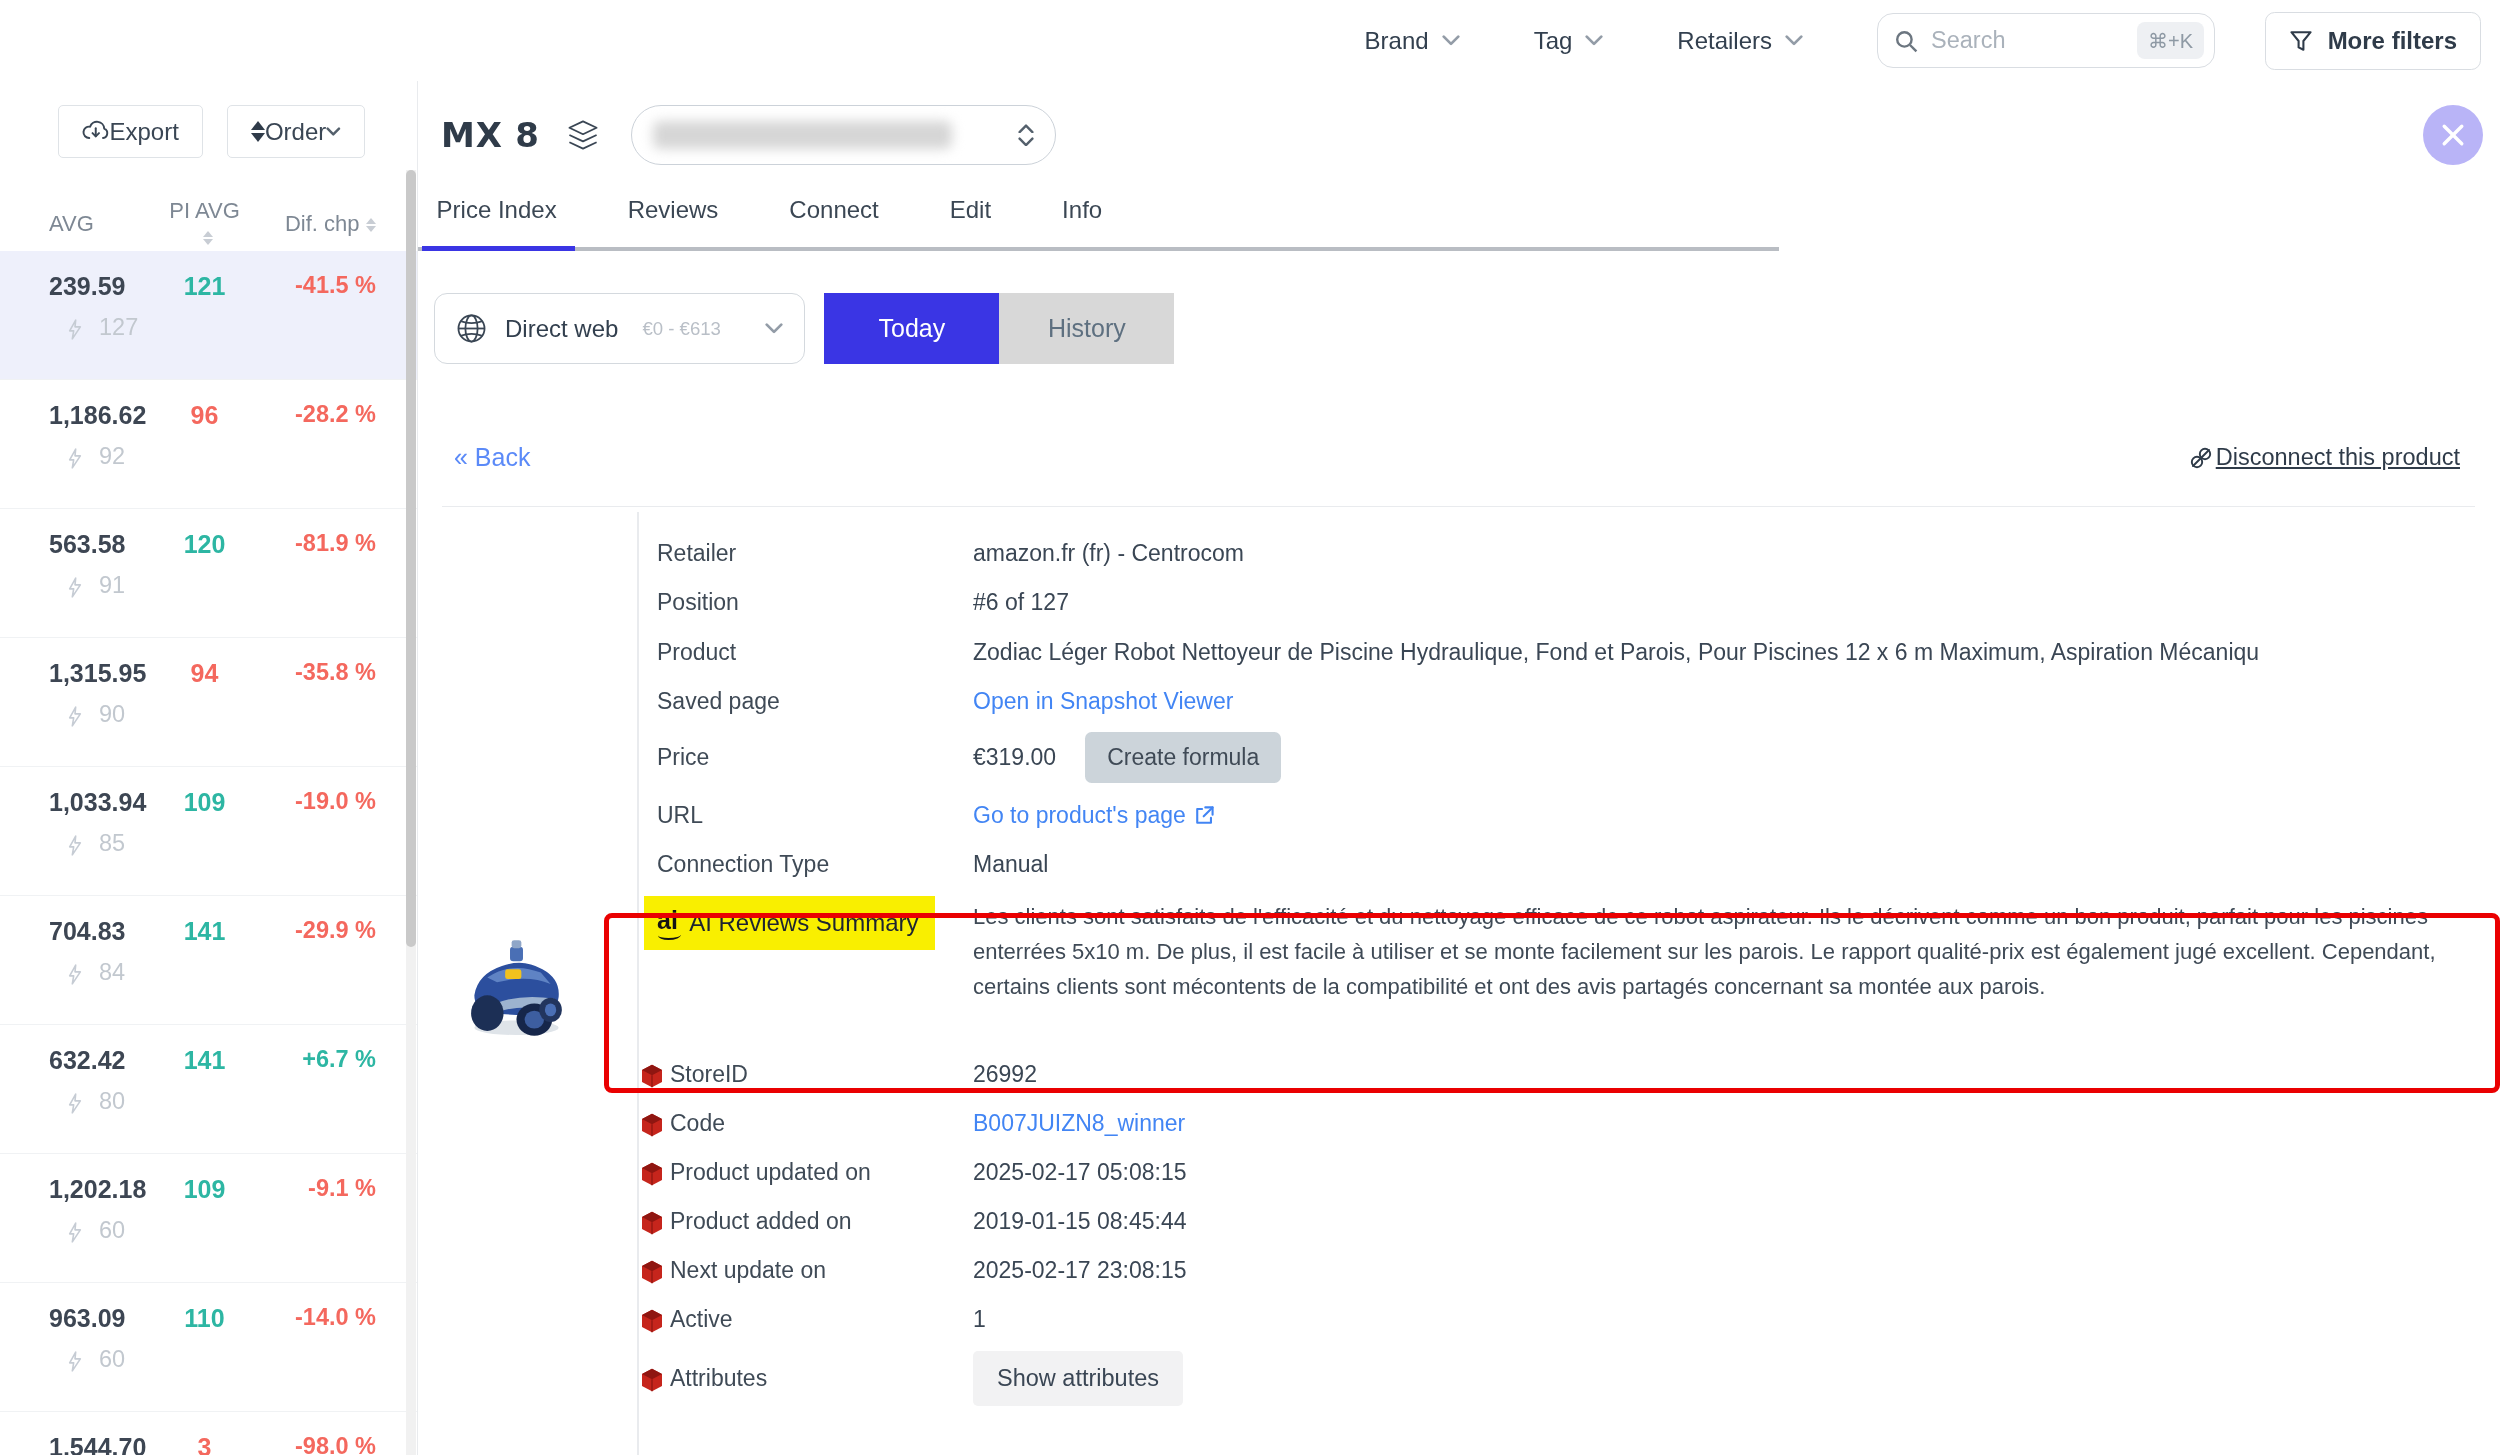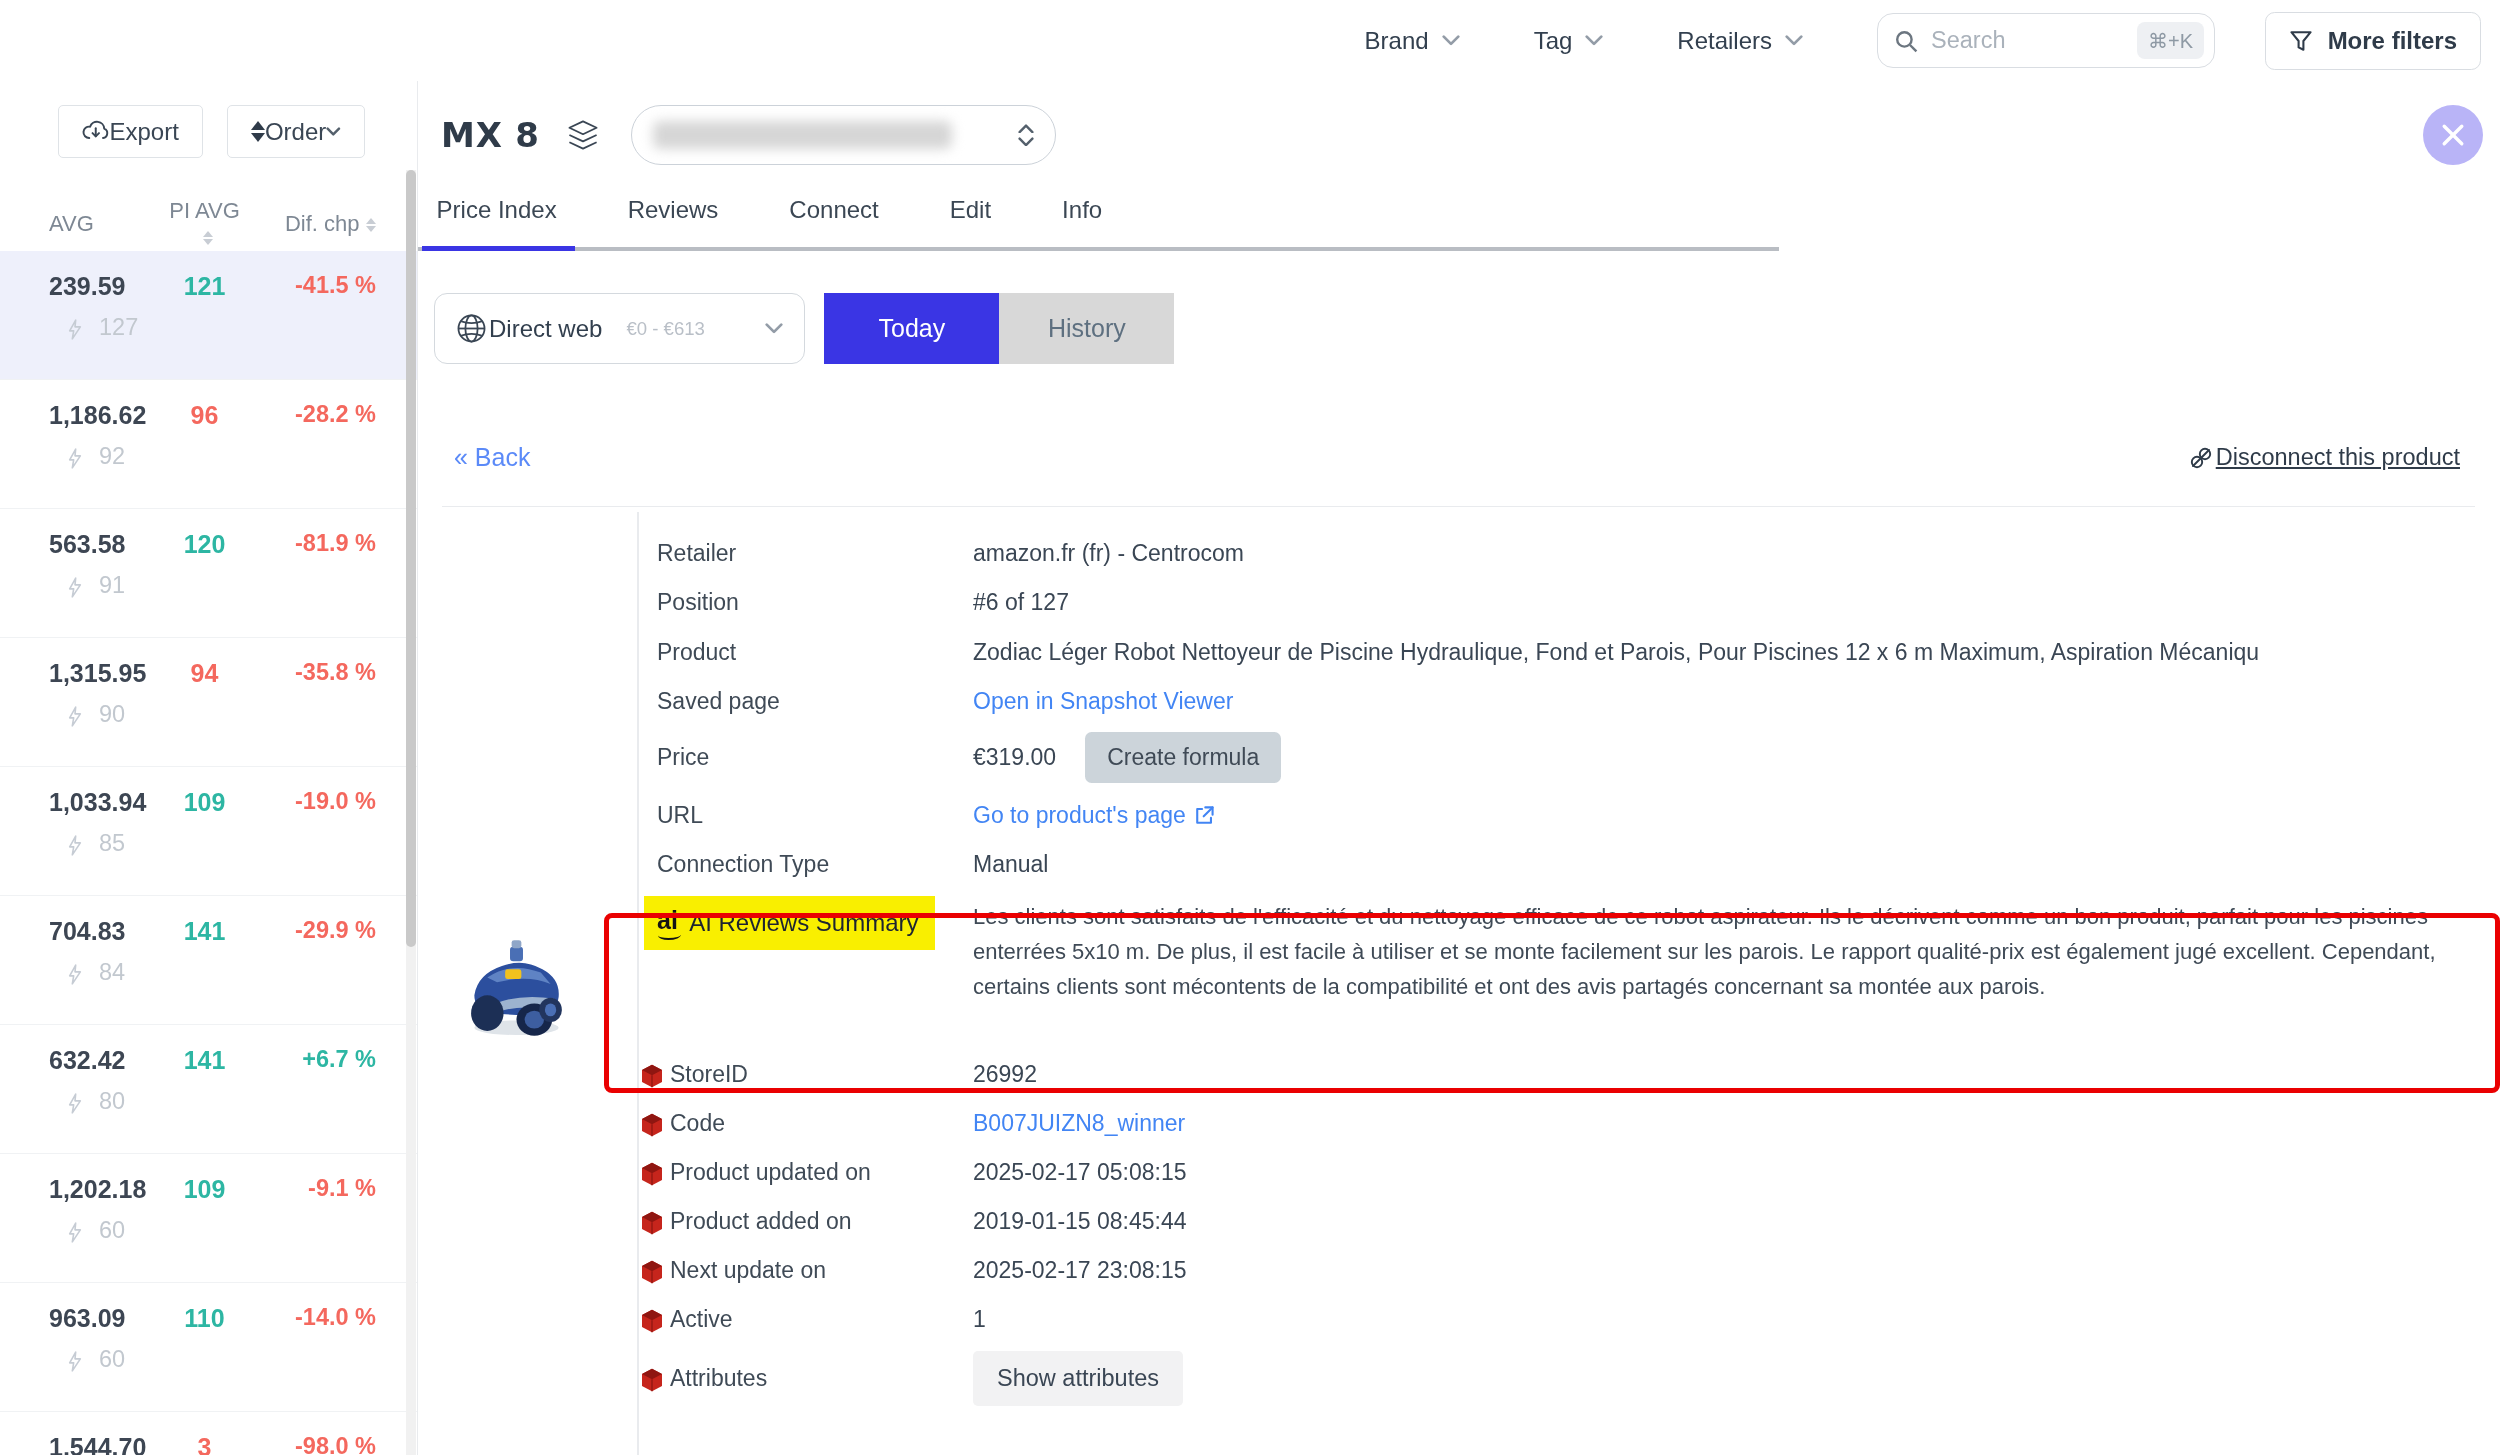--- a/index.html
+++ b/index.html
@@ -60,21 +60,21 @@
   .close-btn{margin-left:auto;width:60px;height:60px;border-radius:50%;background:#b9b4f7;display:flex;align-items:center;justify-content:center;cursor:pointer;flex-shrink:0}
   .close-btn svg{width:24px;height:24px;stroke:#fff;stroke-width:4.2;stroke-linecap:round}
 
   .tabs{display:flex;padding-left:18.6px;margin-top:31px;width:1361px;border-bottom:4px solid #b9bdc3}
   .tab{position:relative;font-size:24px;color:#3b4754;padding-bottom:23px;margin-right:71px;cursor:pointer;white-space:nowrap}
   .tab.active::after{content:"";position:absolute;left:-14.6px;right:-18px;bottom:-4px;height:4.9px;background:var(--accent)}
 
   .filters{display:flex;align-items:center;margin:42px 0 0 16px}
   .source-pill{width:371px;height:71px;border:1.6px solid #d4d9de;border-radius:13px;display:flex;align-items:center;padding:0 21px;background:#fff;cursor:pointer}
   .globe{width:31px;height:31px;stroke:#3a4654;stroke-width:2.2;fill:none}
-  .source-label{font-size:24px;color:#323f4e;font-weight:500;margin-left:2px}
+  .source-label{font-size:24px;color:#323f4e;font-weight:500;margin-left:18px}
   .source-range{font-size:18.6px;color:#b9bfc7;margin-left:24px}
   .source-pill .chev{margin-left:auto}
   .toggle{display:flex;margin-left:19.4px}
   .t-btn{width:175px;height:71px;display:flex;align-items:center;justify-content:center;font-size:25px;cursor:pointer}
   .t-today{background:var(--accent);color:#fff}
   .t-history{background:#d8d8d8;color:#5e7080}
 
   .row-back{display:flex;align-items:center;justify-content:space-between;margin:79px 52px 0 36px}
   .back{color:#5b8af8;font-size:25px;cursor:pointer}
   .disconnect{color:var(--ink-dark);font-size:23.5px;text-decoration:underline;display:flex;align-items:center;gap:3.2px;cursor:pointer}

